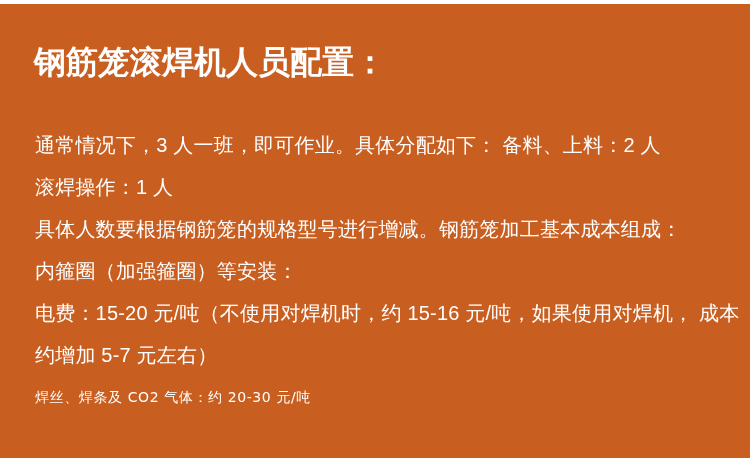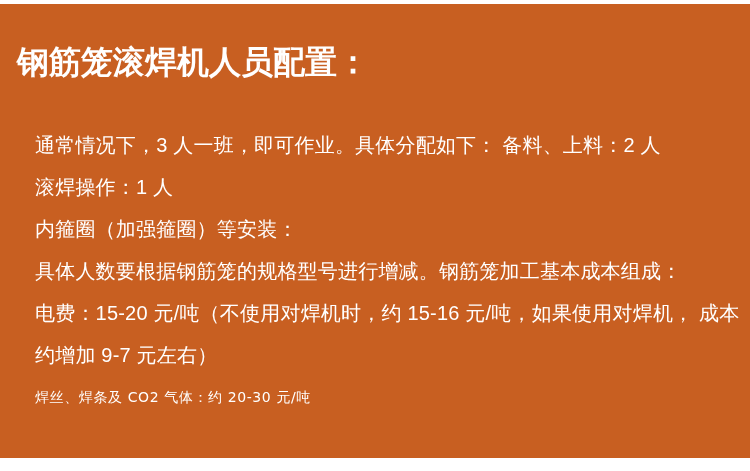--- a/index.html
+++ b/index.html
@@ -20,21 +20,21 @@
     top: 4px;
     width: 750px;
     height: 454px;
     background: #c85f21;
     box-sizing: border-box;
     overflow: hidden;
   }
 
   #banner-title {
     position: absolute;
-    left: 17px;
+    left: 34px;
     top: 38px;
     font-size: 32px;
     font-weight: bold;
     color: #ffffff;
     letter-spacing: 0px;
     white-space: nowrap;
     line-height: 1.25;
   }
 
   #banner-body {
@@ -61,20 +61,20 @@
 </head>
 <body>
 
 <div id="info-banner">
 
   <div id="banner-title">钢筋笼滚焊机人员配置：</div>
 
   <div id="banner-body">
     <div class="body-line">通常情况下，3 人一班，即可作业。具体分配如下： 备料、上料：2 人</div>
     <div class="body-line">滚焊操作：1 人</div>
+    <div class="body-line">具体人数要根据钢筋笼的规格型号进行增减。钢筋笼加工基本成本组成：</div>
     <div class="body-line">内箍圈（加强箍圈）等安装：</div>
-    <div class="body-line">具体人数要根据钢筋笼的规格型号进行增减。钢筋笼加工基本成本组成：</div>
     <div class="body-line">电费：15-20 元/吨（不使用对焊机时，约 15-16 元/吨，如果使用对焊机， 成本</div>
-    <div class="body-line">约增加 9-7 元左右）</div>
+    <div class="body-line">约增加 5-7 元左右）</div>
     <div class="body-line alt-face">焊丝、焊条及 CO2 气体：约 20-30 元/吨</div>
   </div>
 
 </div>
 
 </body></html>

